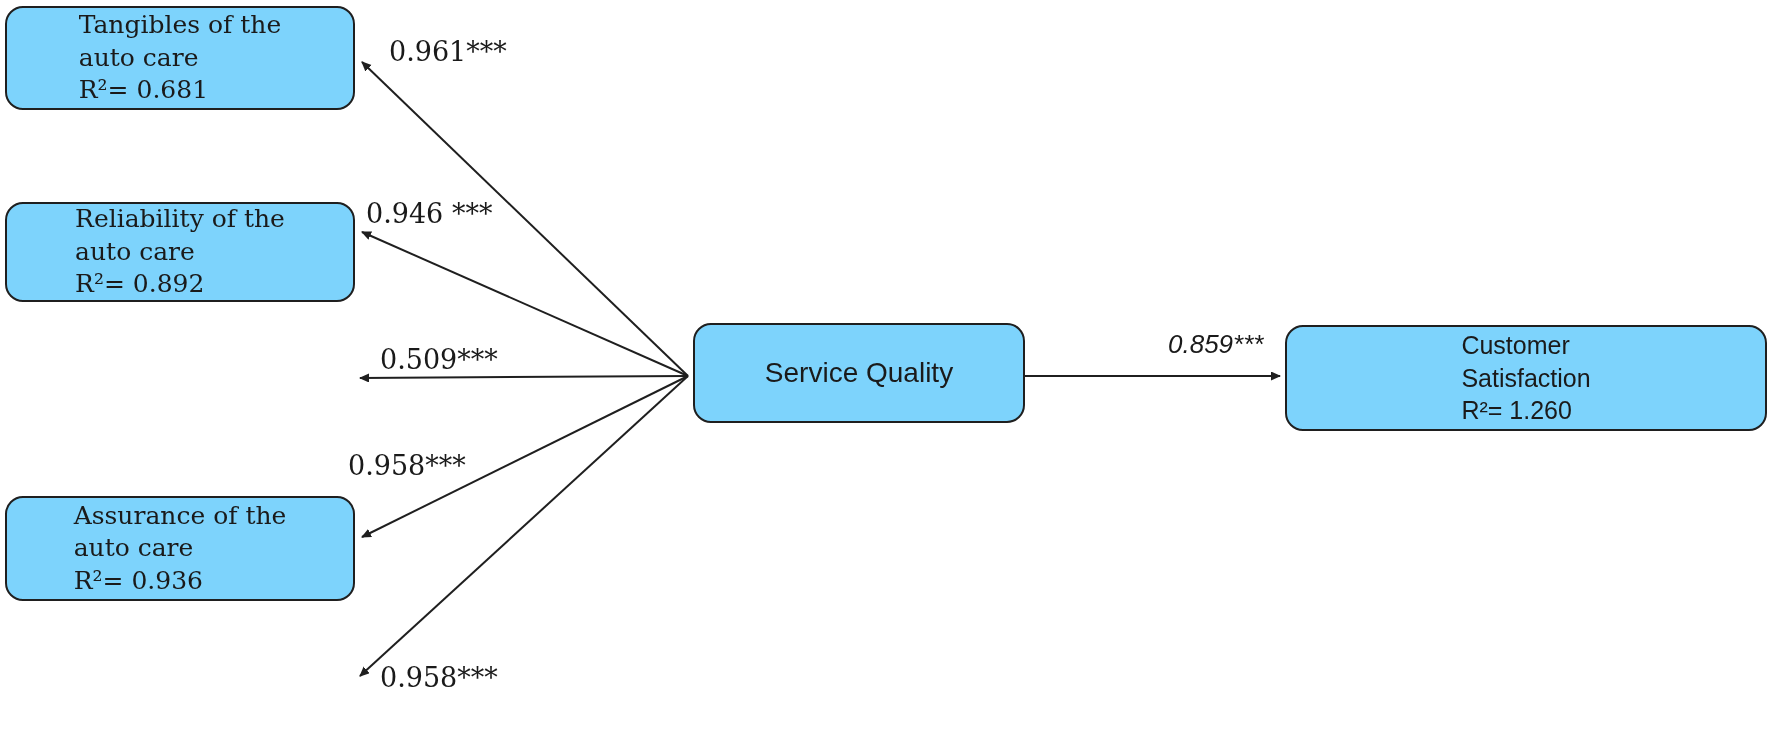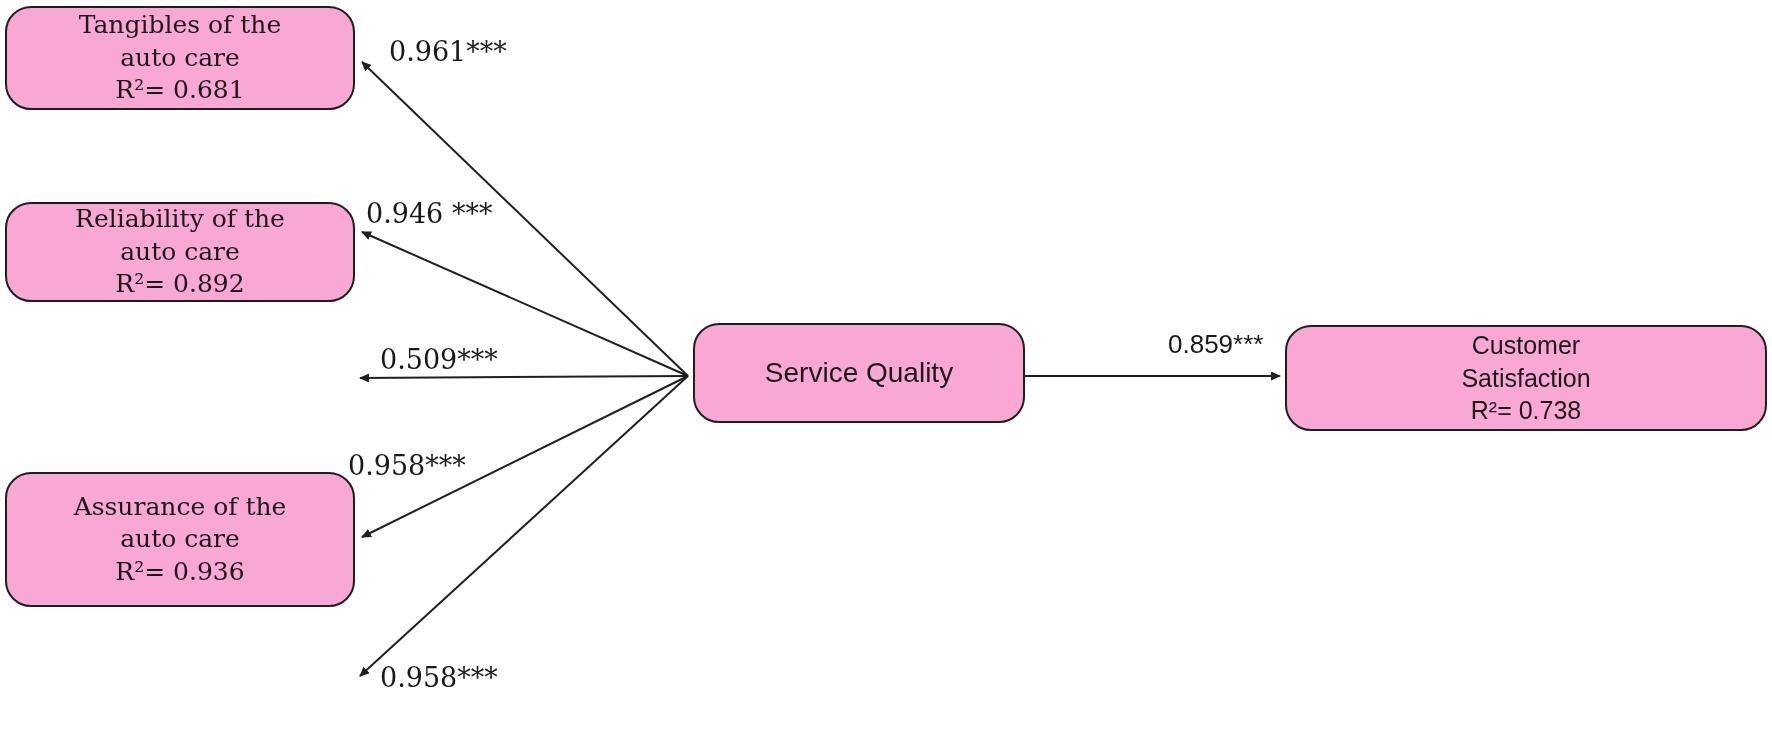--- a/index.html
+++ b/index.html
@@ -19,26 +19,25 @@
   .lines-svg {
     position: absolute;
     left: 0;
     top: 0;
     width: 1772px;
     height: 741px;
   }
   .node {
     position: absolute;
     border: 2px solid #1f1f1f;
-    border-radius: 26px;
-    background: #f9a8d4;
+    border-radius: 18px;
+    background: #7dd3fc;
     display: flex;
     align-items: center;
     justify-content: center;
-    text-align: center;
     box-sizing: border-box;
   }
   .node .node-text {
     white-space: pre-line;
     line-height: 1.3;
   }
   .dim-box {
     left: 5px;
     width: 350px;
     font-family: "DejaVu Serif", "Liberation Serif", serif;
@@ -94,42 +93,42 @@
 R²= 0.681</span>
   </div>
 
   <div class="node dim-box" style="top:178px; height:100px;margin-top:24px;">
     <span class="node-text">Reliability of the
 auto care
 R²= 0.892</span>
   </div>
 
 
-  <div class="node dim-box" style="top:472px; height:135px;">
+  <div class="node dim-box" style="top:496px; height:105px;">
     <span class="node-text">Assurance of the
 auto care
 R²= 0.936</span>
   </div>
 
 
   <div class="node central-box">
     <span class="node-text">Service Quality</span>
   </div>
 
   <div class="node outcome-box">
     <span class="node-text">Customer
 Satisfaction
-R²= 0.738</span>
+R²= 1.260</span>
   </div>
 
   <div class="coef" style="left:389px; top:26px;margin-top:10px;">0.961***</div>
 
   <div class="coef" style="left:366px; top:198px;text-align:center;">0.946 ***</div>
 
   <div class="coef" style="left:380px; top:344px;">0.509***</div>
 
   <div class="coef" style="left:348px; top:450px;">0.958***</div>
 
   <div class="coef" style="left:380px; top:662px;">0.958***</div>
 
-  <div class="coef coef-sans" style="left:1168px; top:329px;">0.859***</div>
+  <div class="coef coef-sans" style="left:1168px; top:329px;font-style:italic;">0.859***</div>
 
 </div>
 
 </body></html>

